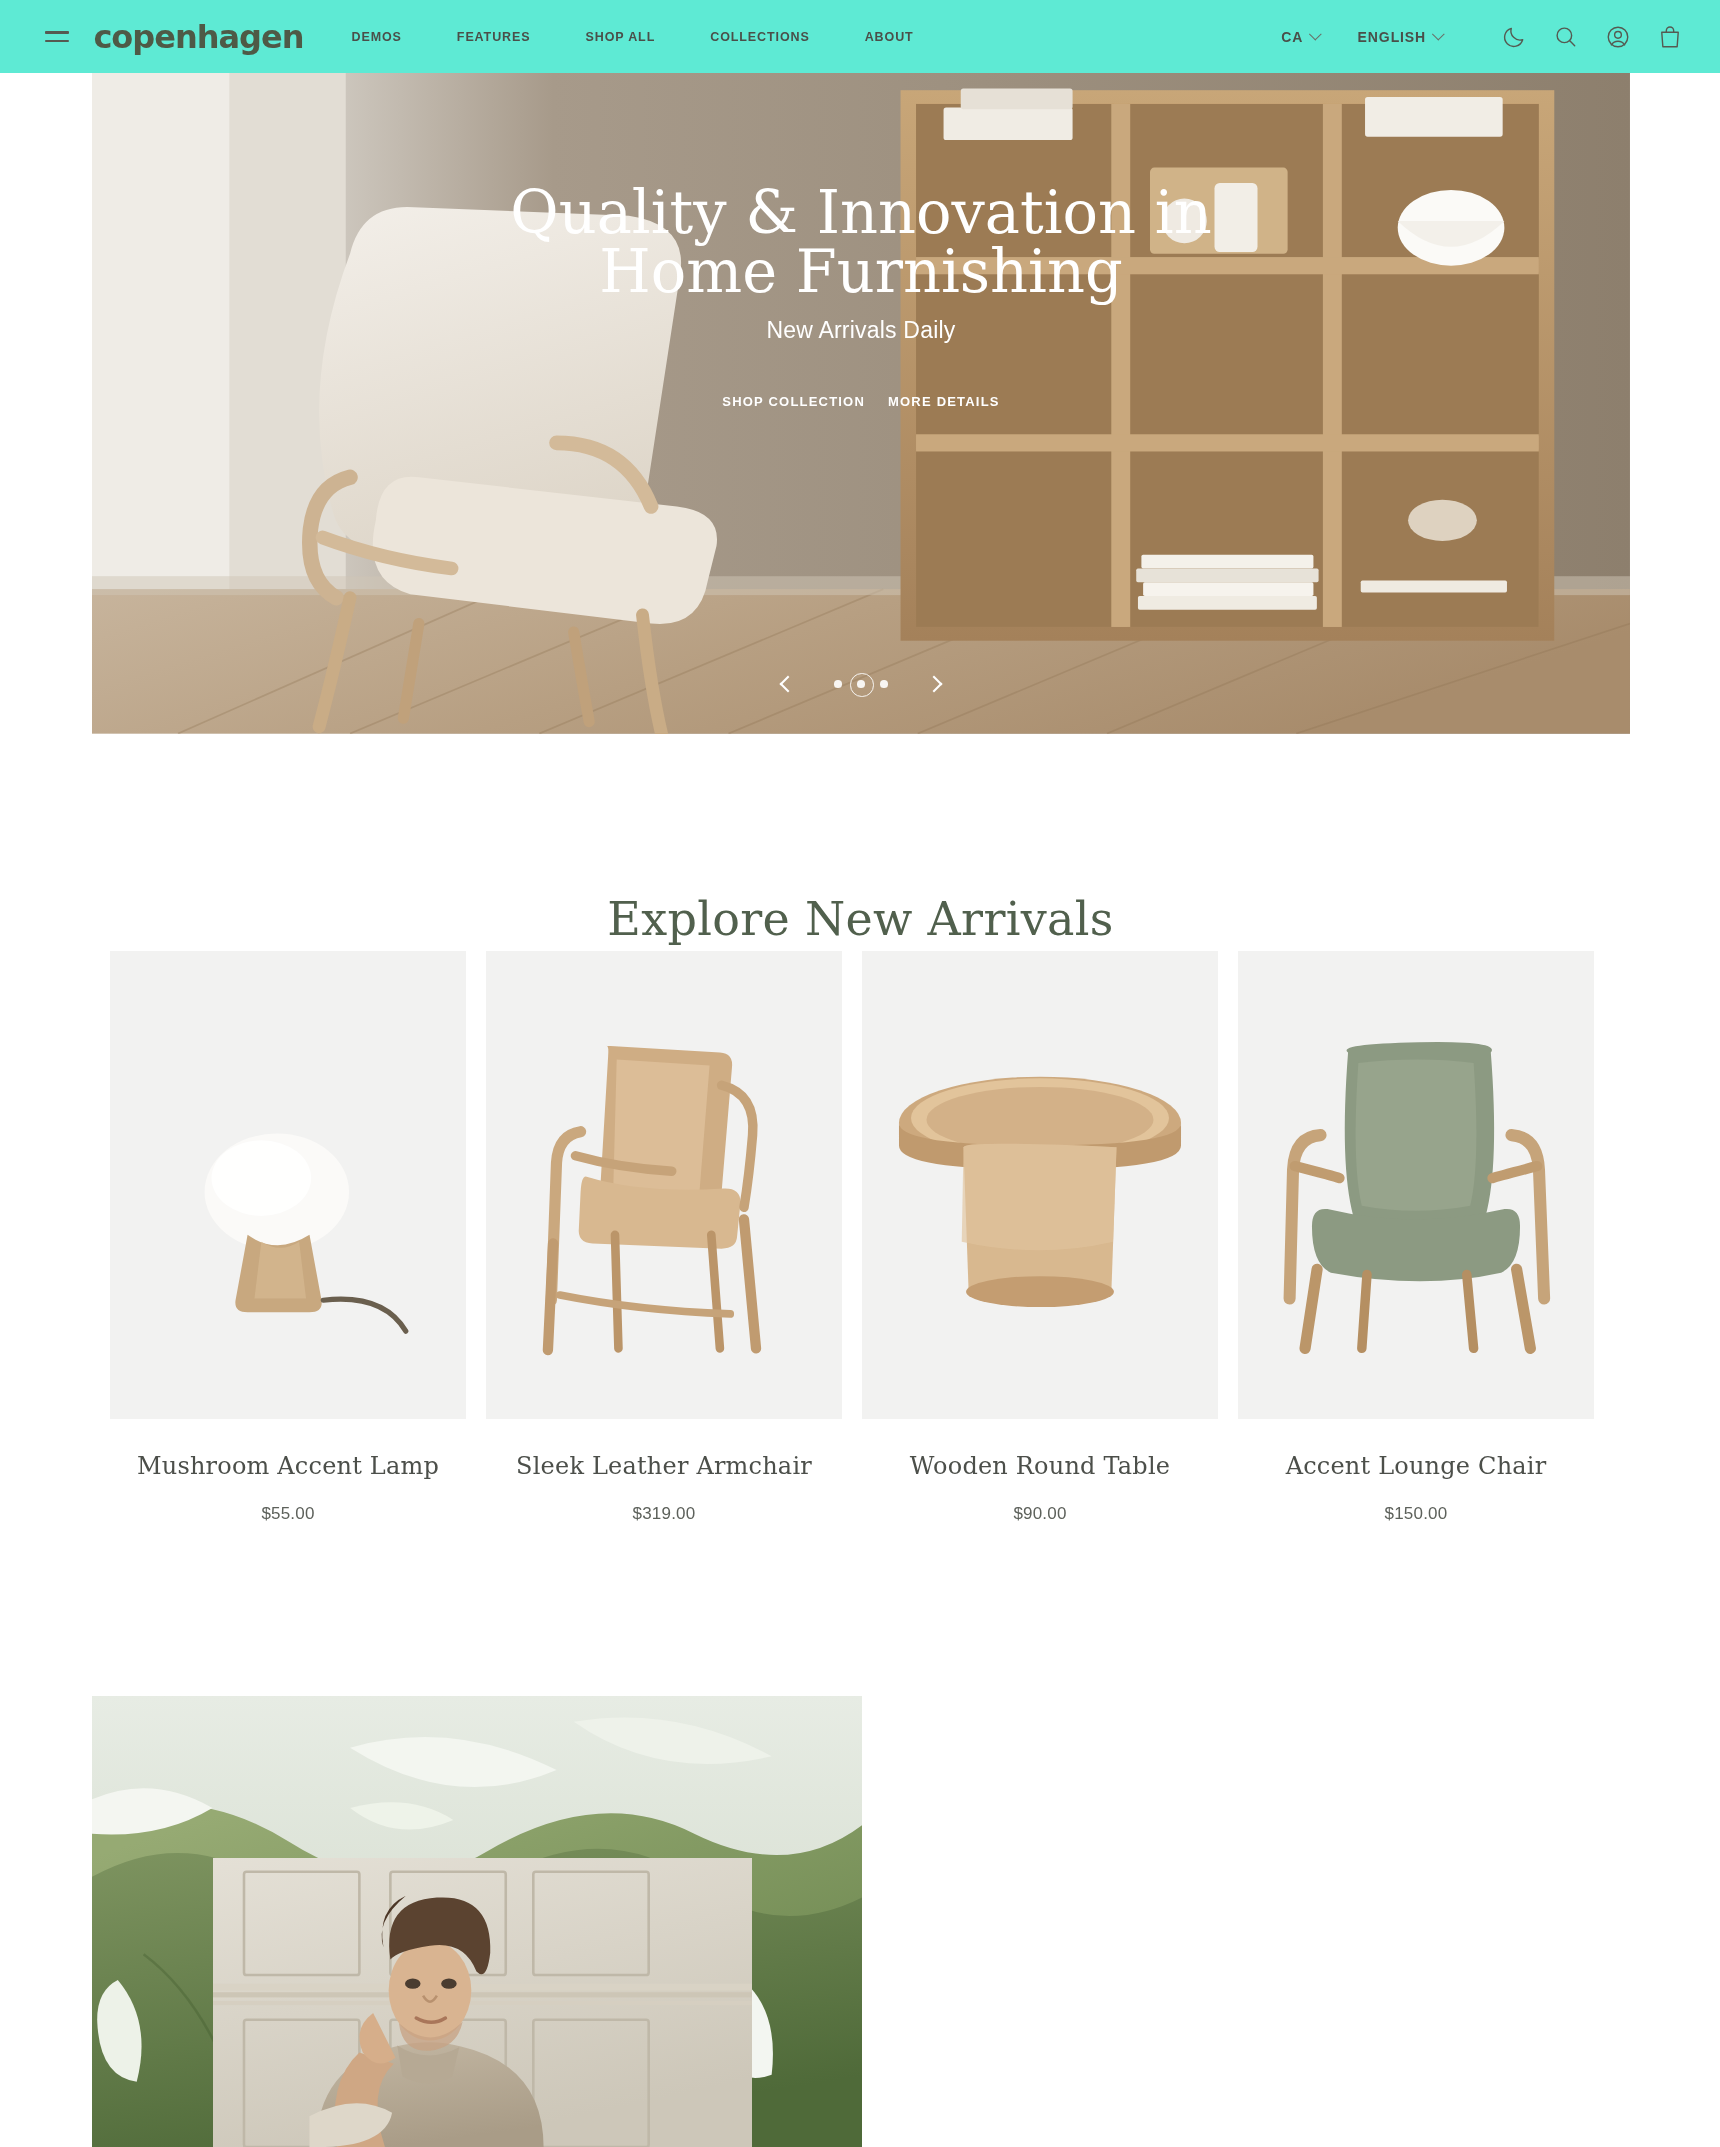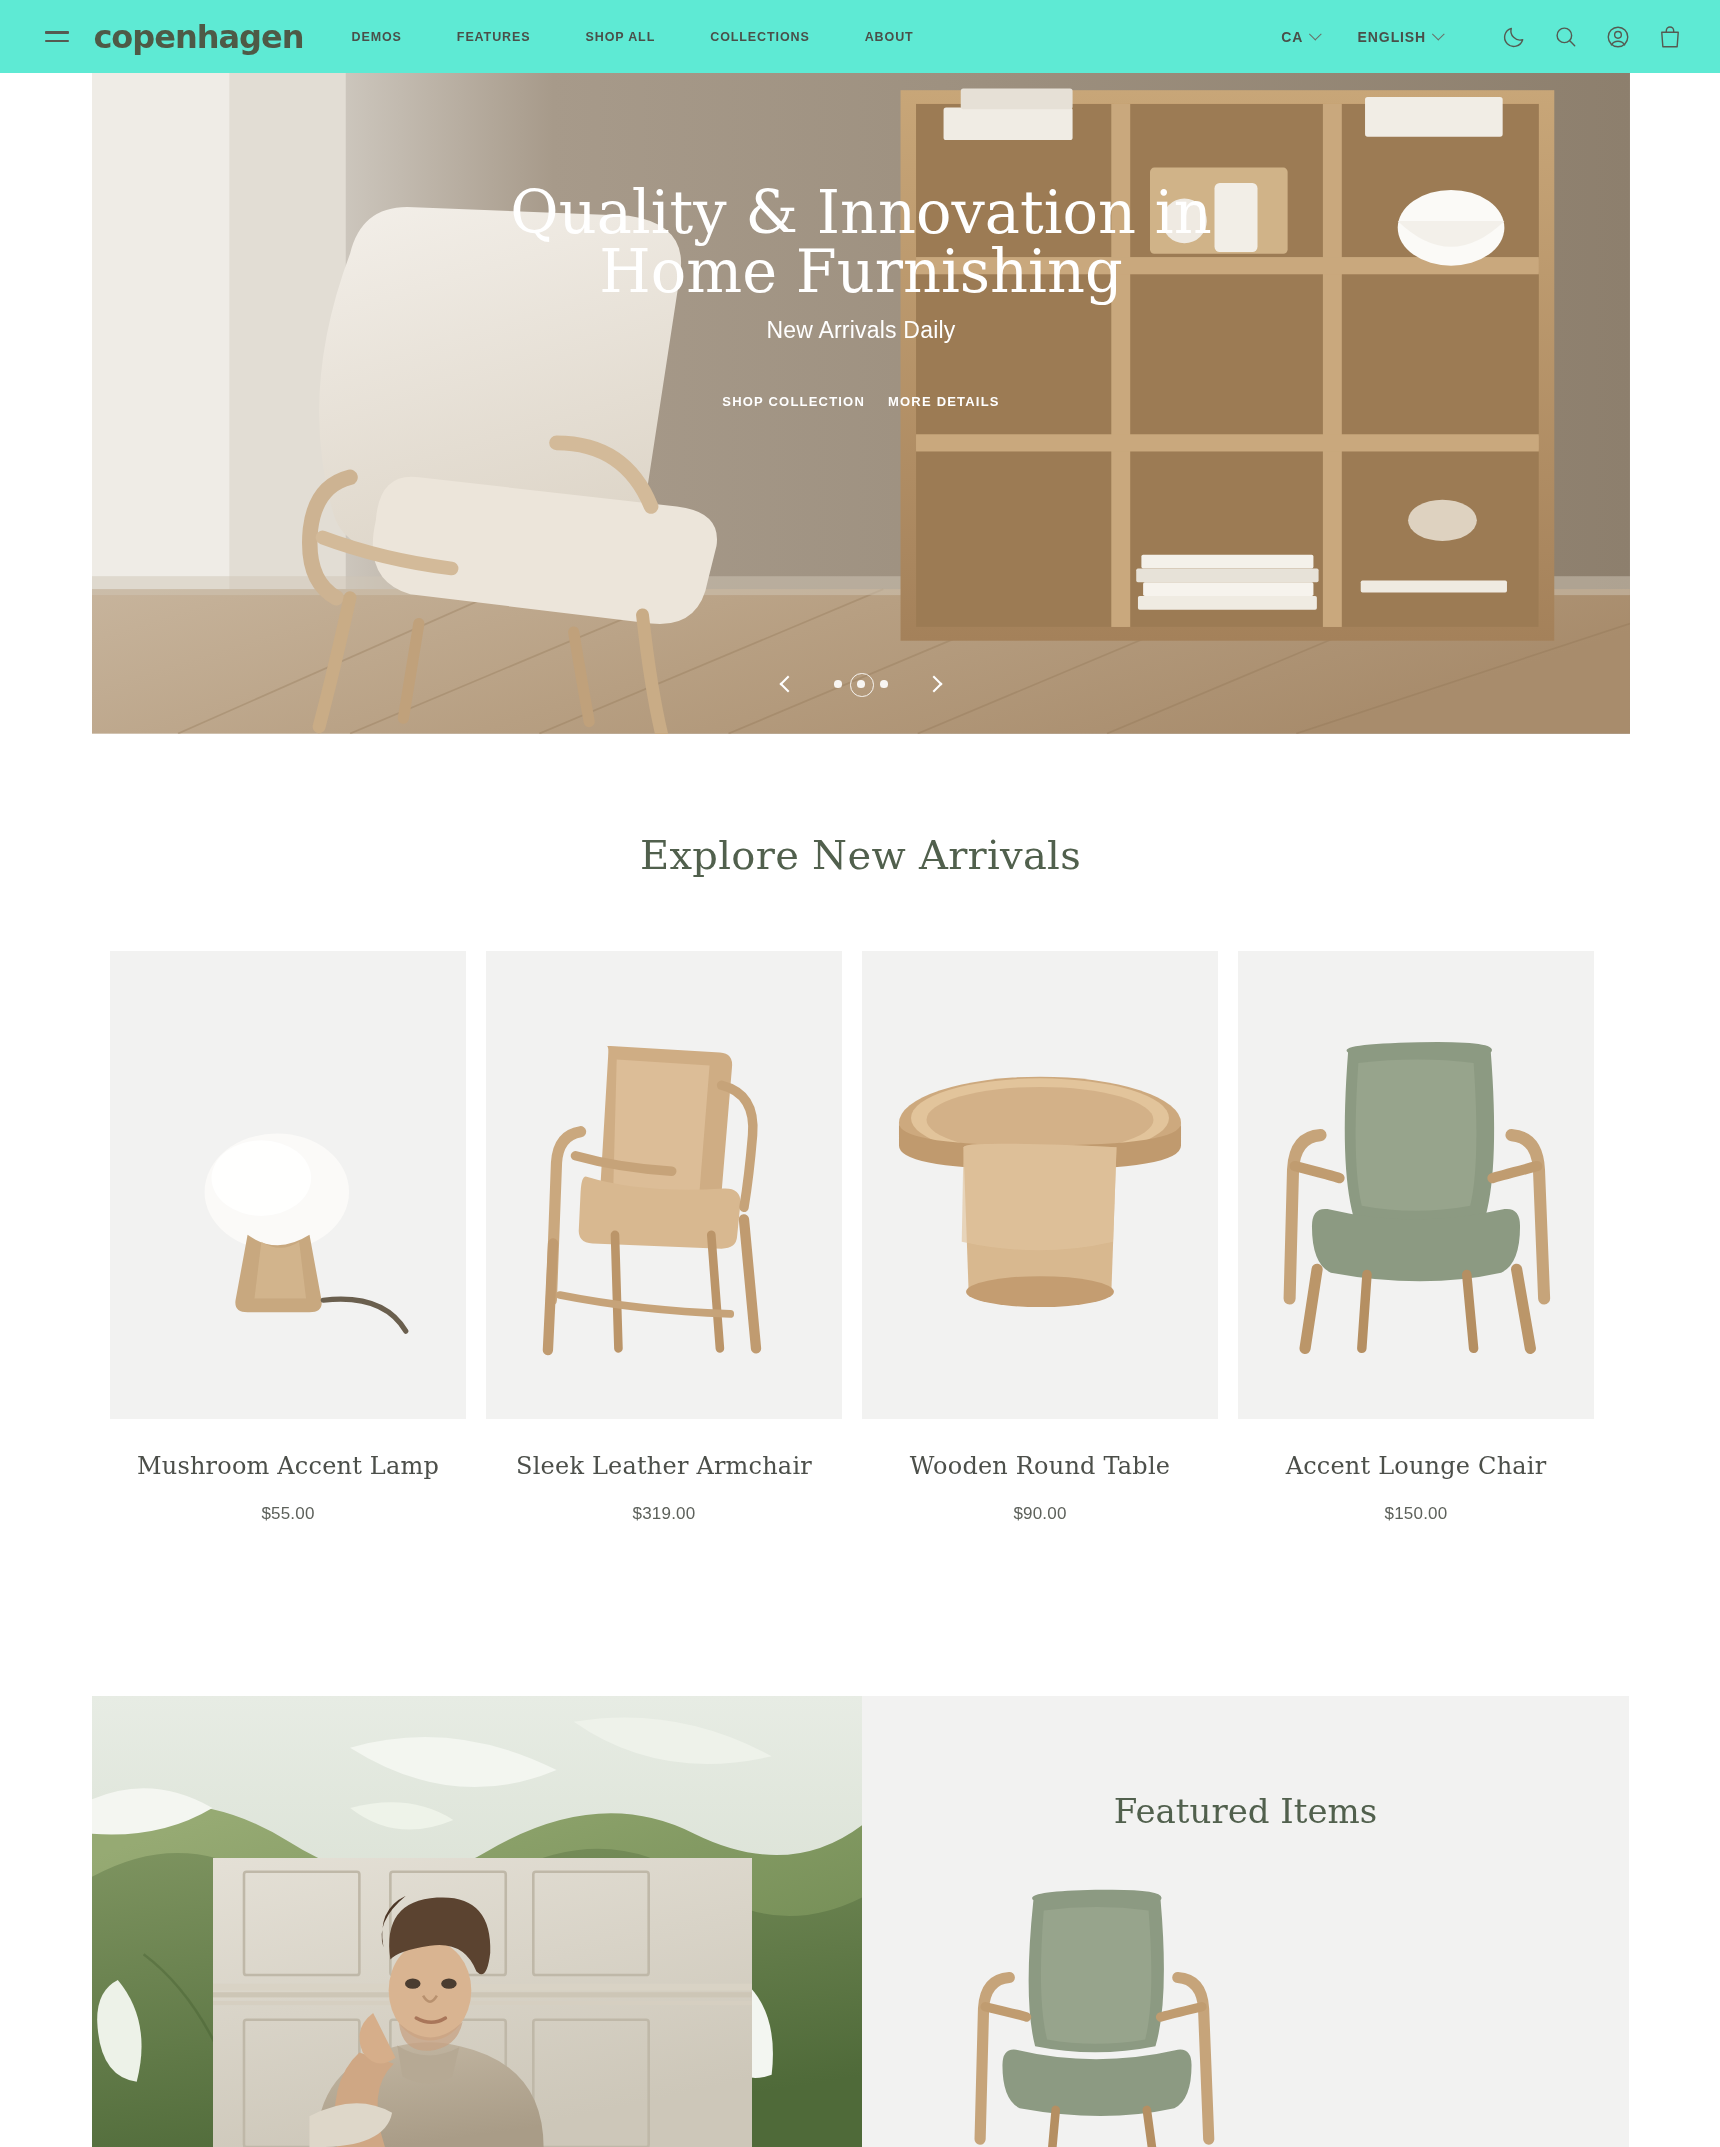--- a/index.html
+++ b/index.html
@@ -107,21 +107,21 @@
     width:21.5px; height:21.5px; margin-left:-10.8px; margin-top:-10.8px;
     border:1.5px solid #ffffff; border-radius:50%;
   }
 
   
   .section-title{
     position:absolute; left:0; width:1721px; text-align:center;
     font-family:"DejaVu Serif", serif; font-weight:400;
     color:#51604d;
   }
-  #arrivals-title{ top:832px; font-size:40px; letter-spacing:0.3px; }
+  #arrivals-title{ top:892px; font-size:46px; letter-spacing:0.3px; }
   .grid{
     position:absolute; left:92px; top:951px; width:1538px;
     display:flex; gap:20px;padding-left:18px;
   }
   .pcard{ width:356px; cursor:pointer; }
   .pimg{
     width:356px; height:468px; background:#f2f2f1;
     position:relative; overflow:hidden;
   }
   .pname{
@@ -468,30 +468,14 @@
           <path d="M236 186 q18 10 34 0" stroke="#a9765a" stroke-width="4" fill="none" stroke-linecap="round"></path>
           <path d="M216 192 q38 34 74 -2 q-6 30 -38 34 q-32 2 -36 -32z" fill="#c7a183" opacity=".75"></path>
           <path d="M170 226 q-38 34 -26 111 l56 0 q-22 -68 10 -98z" fill="#cfa784"></path>
           <path d="M186 180 q-24 18 -12 46 q16 22 38 6" fill="#d6ae8a"></path>
           <path d="M112 300 q54 -28 96 -4 q-8 42 -96 40z" fill="#ded7c9"></path>
         </g>
       </svg>
     </div>
   </div>
 
-  <div class="feat-right">
-    <div id="featured-title">Featured Items</div>
-    <div class="feat-chair">
-      <svg width="361" height="267" viewBox="0 0 420 310">
-        <path d="M104 22 q-12 -10 72 -12 q86 -2 76 12 q10 116 -6 170 q-70 14 -140 0 q-14 -54 -2 -170z" fill="#8c9a82"></path>
-        <path d="M116 34 q62 -8 122 0 q8 104 -4 150 q-58 10 -114 0 q-12 -46 -4 -150z" fill="#97a48c"></path>
-        <path d="M84 196 q92 22 188 0 q16 -2 16 18 q0 40 -20 50 q-82 18 -180 0 q-20 -10 -20 -50 q0 -20 16 -18z" fill="#8c9a82"></path>
-        <path d="M76 112 q-28 2 -30 36 l-4 152" stroke="#c6a47a" stroke-width="13" fill="none" stroke-linecap="round"></path>
-        <path d="M272 112 q28 2 30 36 l6 152" stroke="#c6a47a" stroke-width="13" fill="none" stroke-linecap="round"></path>
-        <path d="M48 146 q42 10 48 12" stroke="#c09c70" stroke-width="11" fill="none" stroke-linecap="round"></path>
-        <path d="M300 146 q-42 10 -48 12" stroke="#c09c70" stroke-width="11" fill="none" stroke-linecap="round"></path>
-        <path d="M130 266 l-4 44" stroke="#b58f62" stroke-width="10" fill="none" stroke-linecap="round"></path>
-        <path d="M236 266 l6 44" stroke="#b58f62" stroke-width="10" fill="none" stroke-linecap="round"></path>
-      </svg>
-    </div>
-  </div>
 </div>
 
 
 </body></html>

